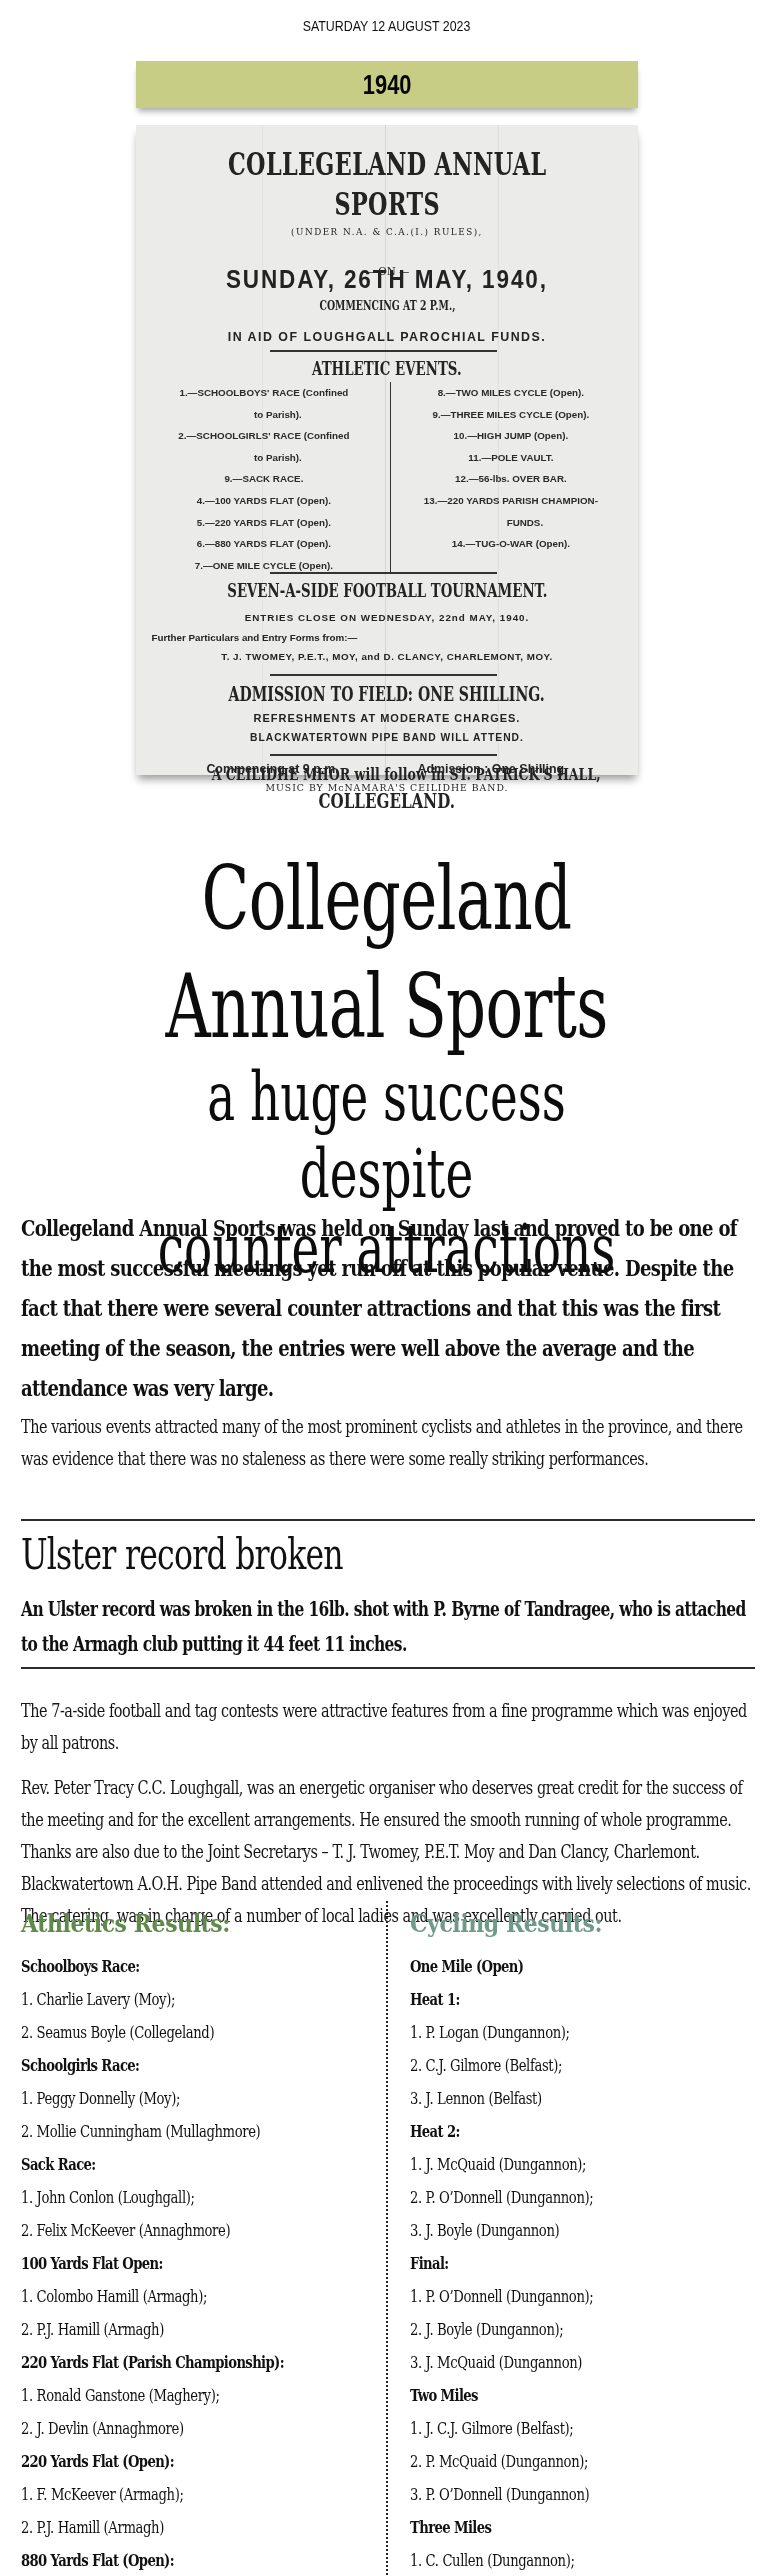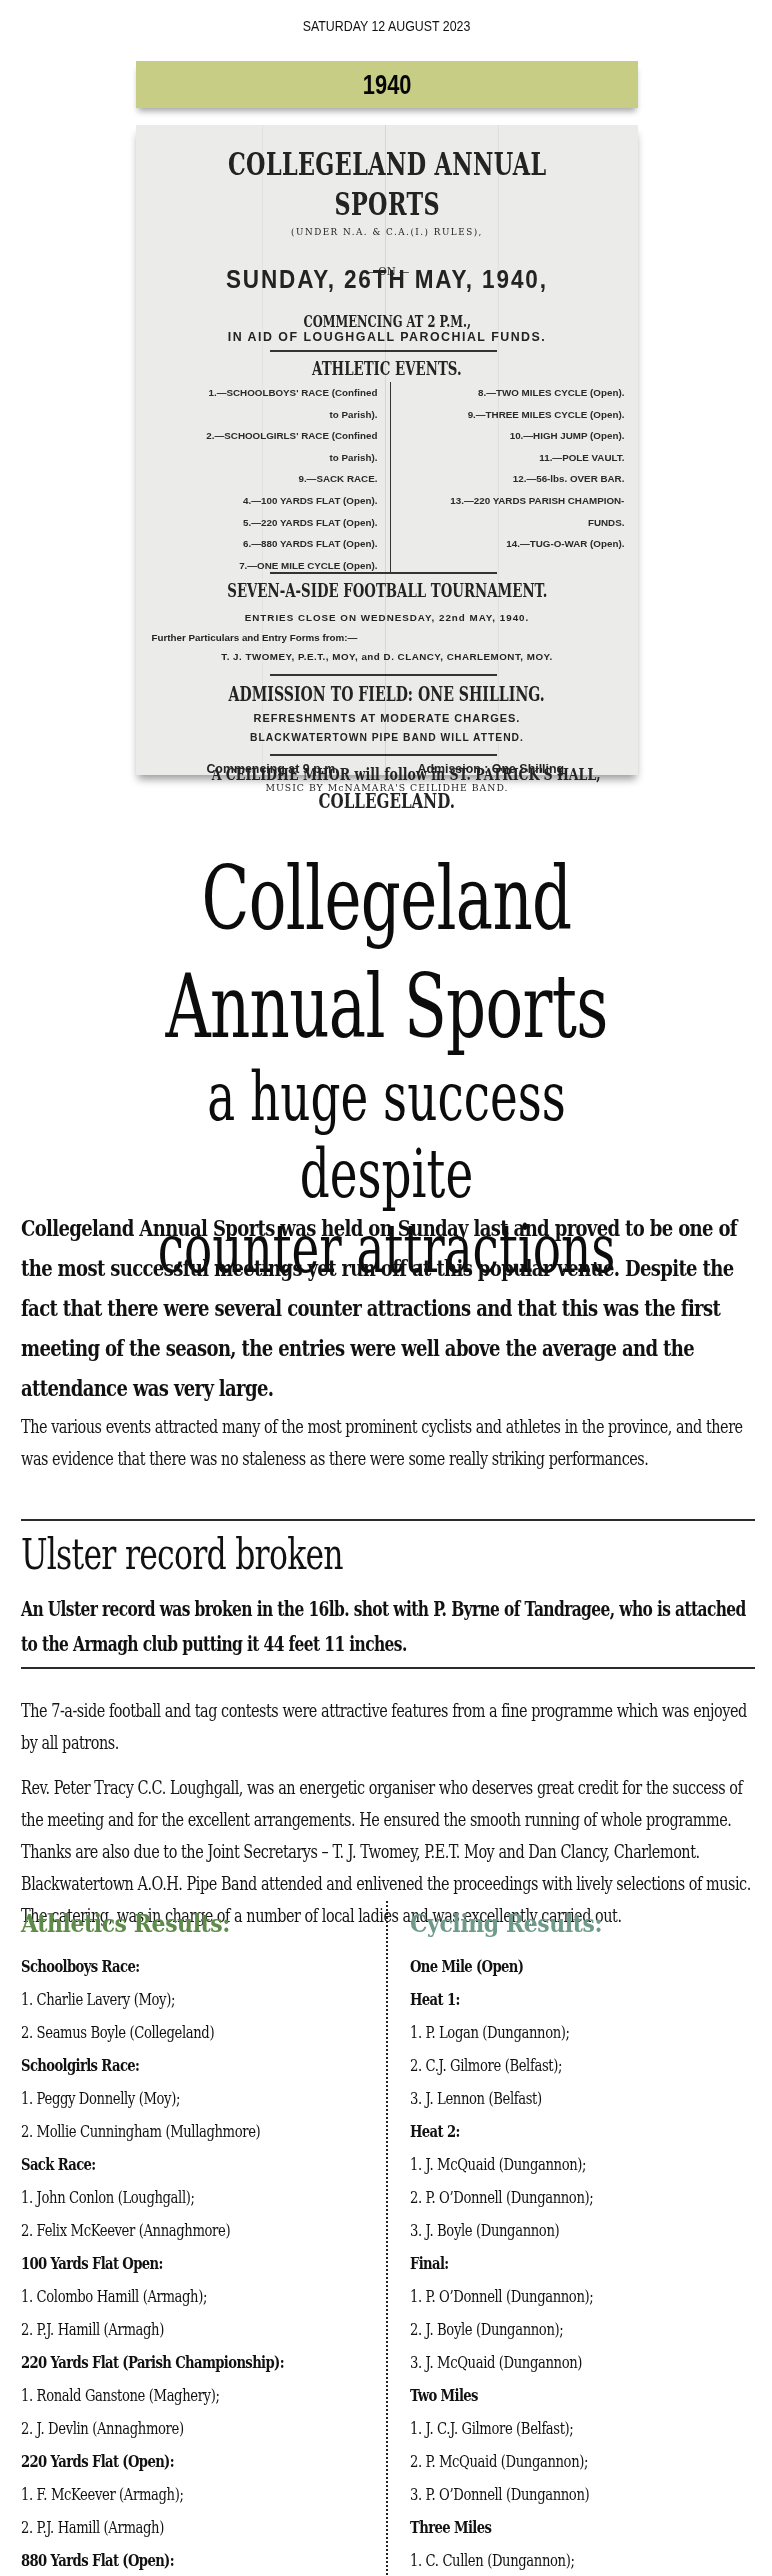--- a/index.html
+++ b/index.html
@@ -47,21 +47,21 @@
     position: absolute; left: 0; width: 100%;
     font-family: "DejaVu Serif", serif; font-weight: bold;
     letter-spacing: 0.5px;
   }
   .p-line { position: absolute; left: 0; width: 100%; white-space: nowrap; }
   .p-cond { display: inline-block; transform: scaleX(0.72); transform-origin: center; }
   .p-rule { position: absolute; height: 1.5px; background: #333; left: 134px; width: 227px; }
   .events {
     position: absolute; top: 241px; left: 14.4px; width: 474px; height: 191px;
     font-family: "Liberation Sans", sans-serif; font-weight: bold;
-    font-size: 9.8px; text-align: right; color: #2a2a2a;
+    font-size: 9.8px; text-align: center; color: #2a2a2a;
   }
   .events .col { position: absolute; top: 0; width: 227px; }
   .events .col.left { left: 0; }
   .events .col.right { left: 247px; }
   .events .vline { position: absolute; left: 240px; top: 0; width: 1px; height: 191px; background: #333; }
   .events .ev { line-height: 21.6px; white-space: nowrap; }
   .events .ev.indent { padding-left: 28px; }
 
   .headline {
     position: absolute; top: 845px; left: 0; width: 773px; text-align: center;
@@ -134,21 +134,21 @@
 <div class="year-banner">
   <span>1940</span>
 </div>
 
 <div class="poster">
   <div class="p-title" style="top:20.6px;font-size:31px;"><span class="p-cond">COLLEGELAND ANNUAL</span></div>
   <div class="p-title" style="top:61px;font-size:31px;"><span class="p-cond">SPORTS</span></div>
   <div class="p-line" style="top:102px;font-size:8.8px;letter-spacing:1.5px;">(UNDER N.A. &amp; C.A.(I.) RULES),</div>
   <div class="p-line" style="top:124px;font-size:10.3px;margin-top:16px;">— ON —</div>
   <div class="p-line" style="top:140px;font-size:25px;font-weight:bold;font-family:'Liberation Sans',sans-serif;letter-spacing:2.1px;"><span class="p-cond" style="transform:scaleX(0.9)">SUNDAY, 26TH MAY, 1940,</span></div>
-  <div class="p-line" style="top:187px;font-size:16px;font-weight:bold;"><span class="p-cond">COMMENCING AT 2 P.M.,</span></div>
+  <div class="p-line" style="top:173px;font-size:13px;font-weight:bold;"><span class="p-cond">COMMENCING AT 2 P.M.,</span></div>
   <div class="p-line" style="top:205px;font-size:12.4px;font-weight:bold;font-family:'Liberation Sans',sans-serif;letter-spacing:1.5px;">IN AID OF LOUGHGALL PAROCHIAL FUNDS.</div>
   <div class="p-rule" style="top:225px;"></div>
   <div class="p-line" style="top:233px;font-size:18.5px;font-weight:bold;"><span class="p-cond">ATHLETIC EVENTS.</span></div>
 
   <div class="events" style="top:257px;">
     <div class="col left" id="events-left">
         <div class="ev">1.—SCHOOLBOYS' RACE (Confined</div>
         <div class="ev indent">to Parish).</div>
         <div class="ev">2.—SCHOOLGIRLS' RACE (Confined</div>
         <div class="ev indent">to Parish).</div>

